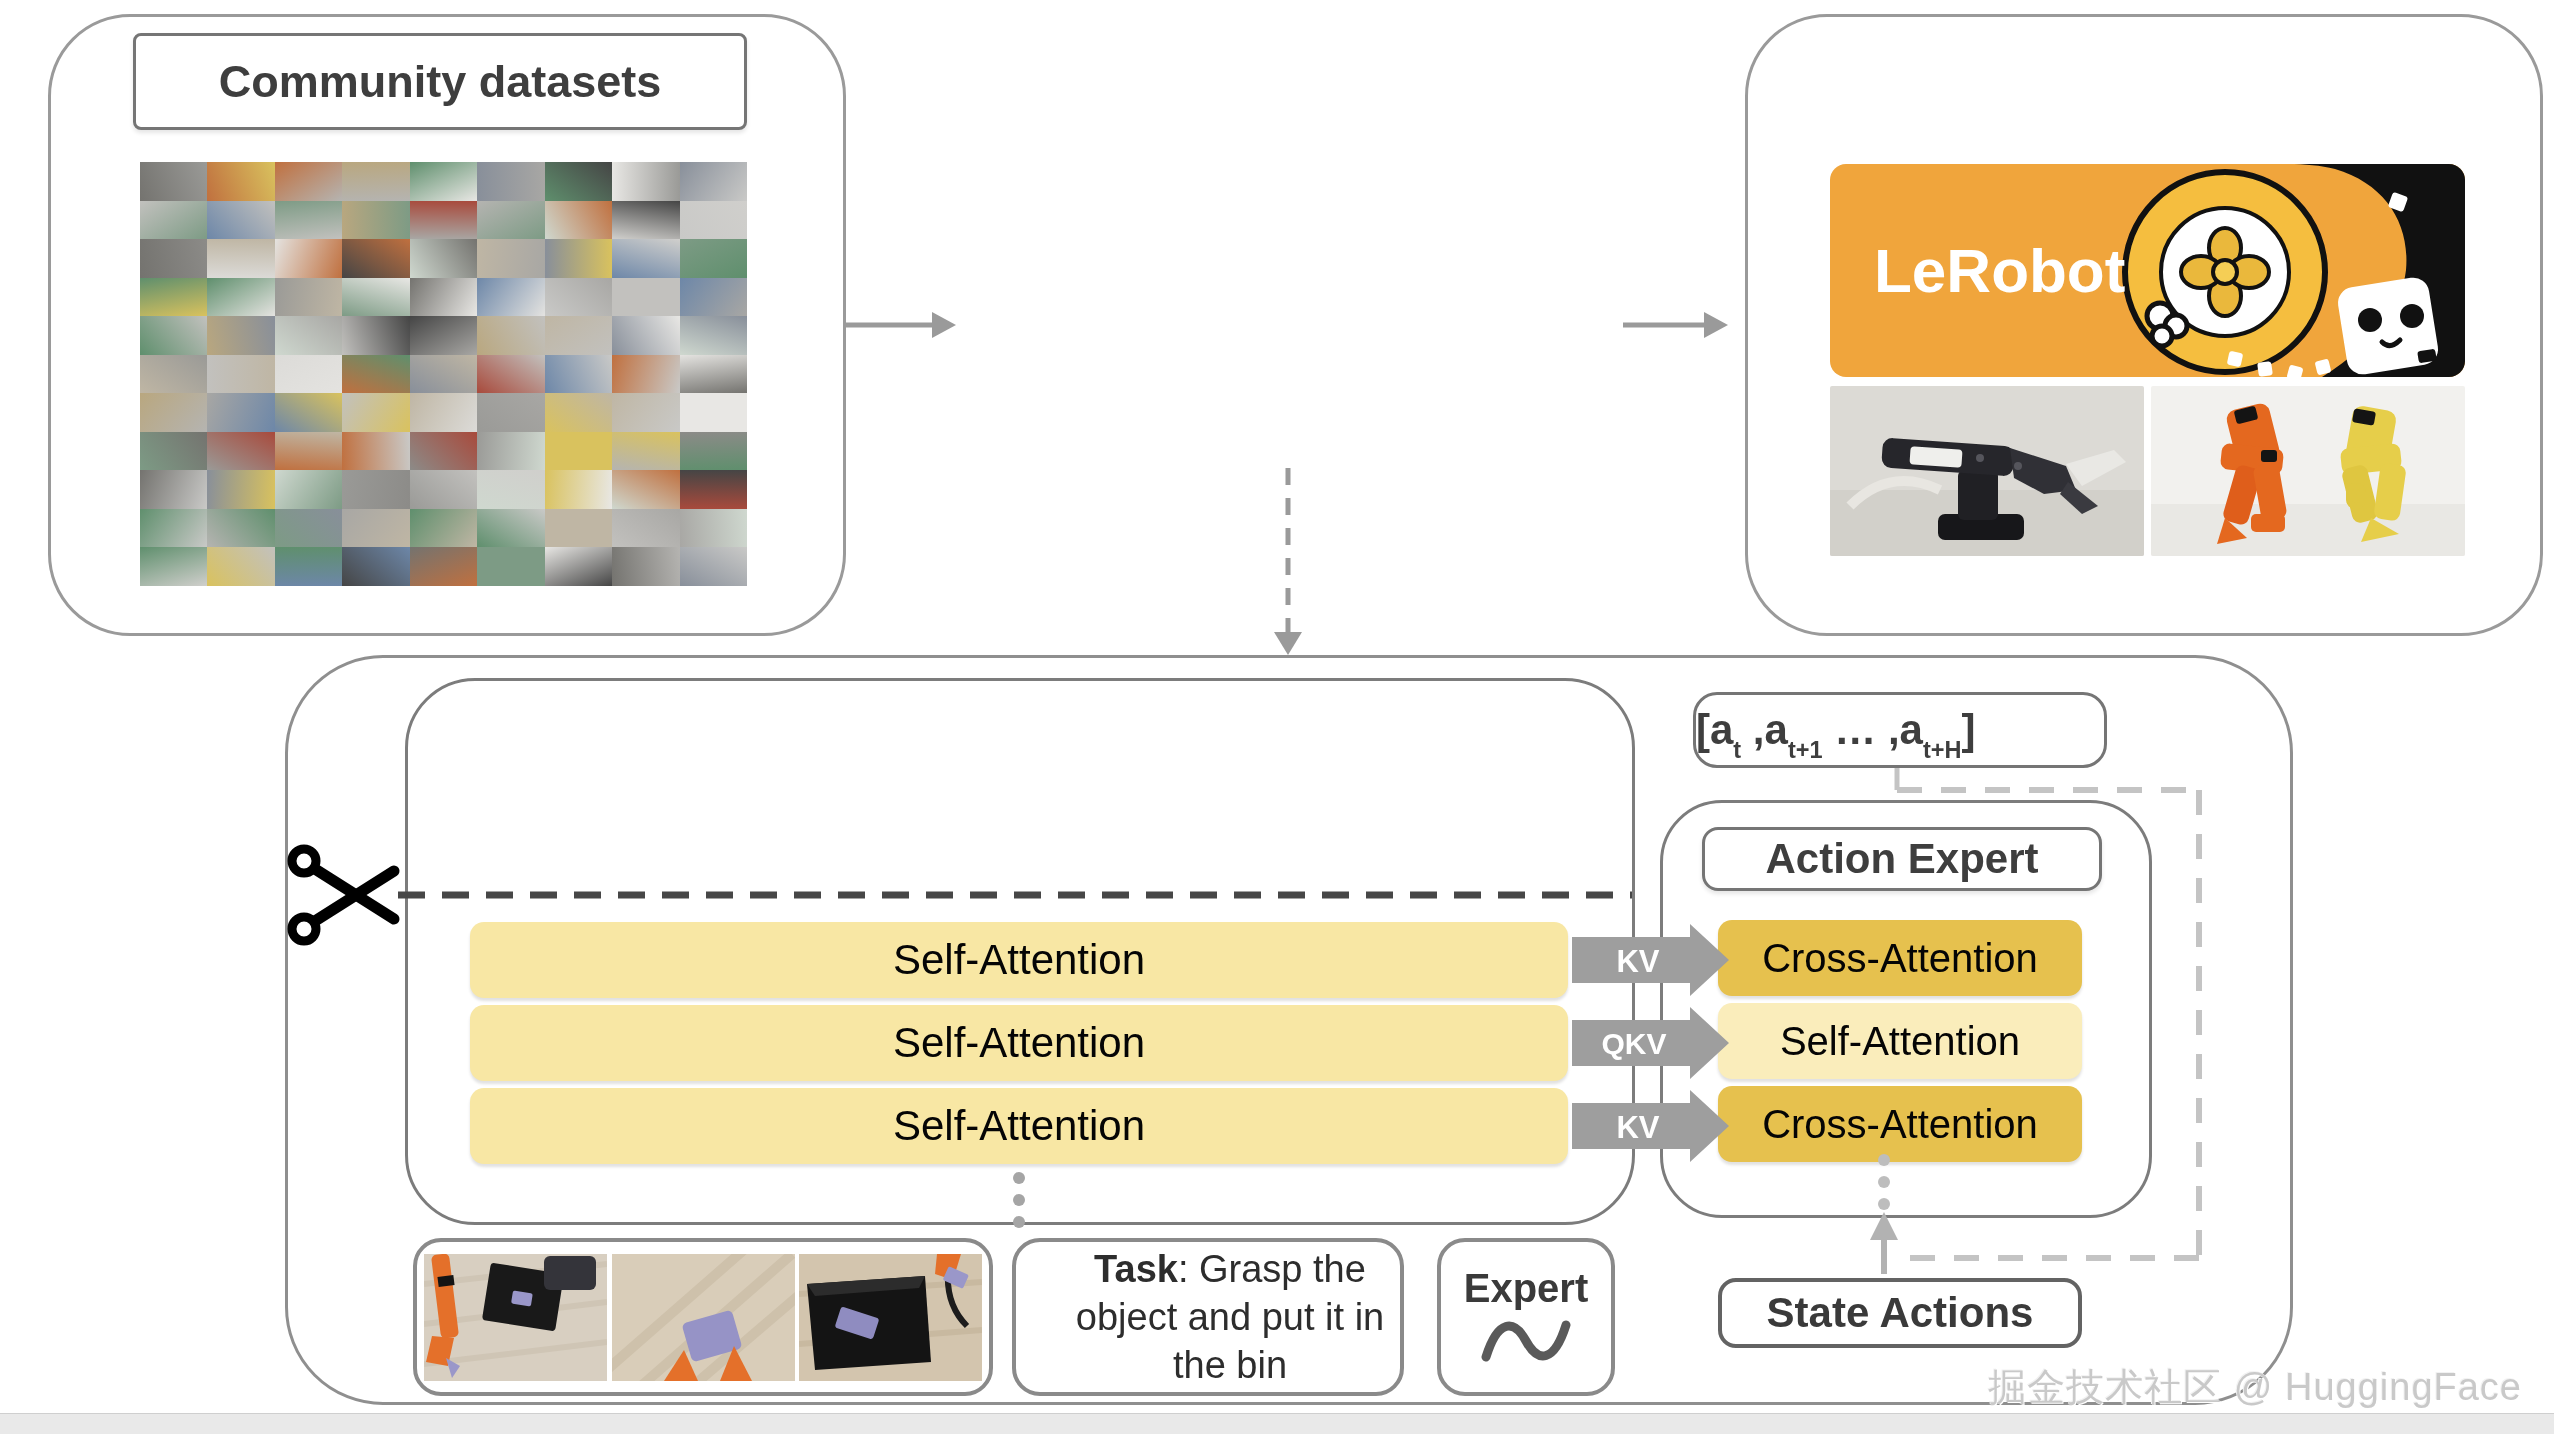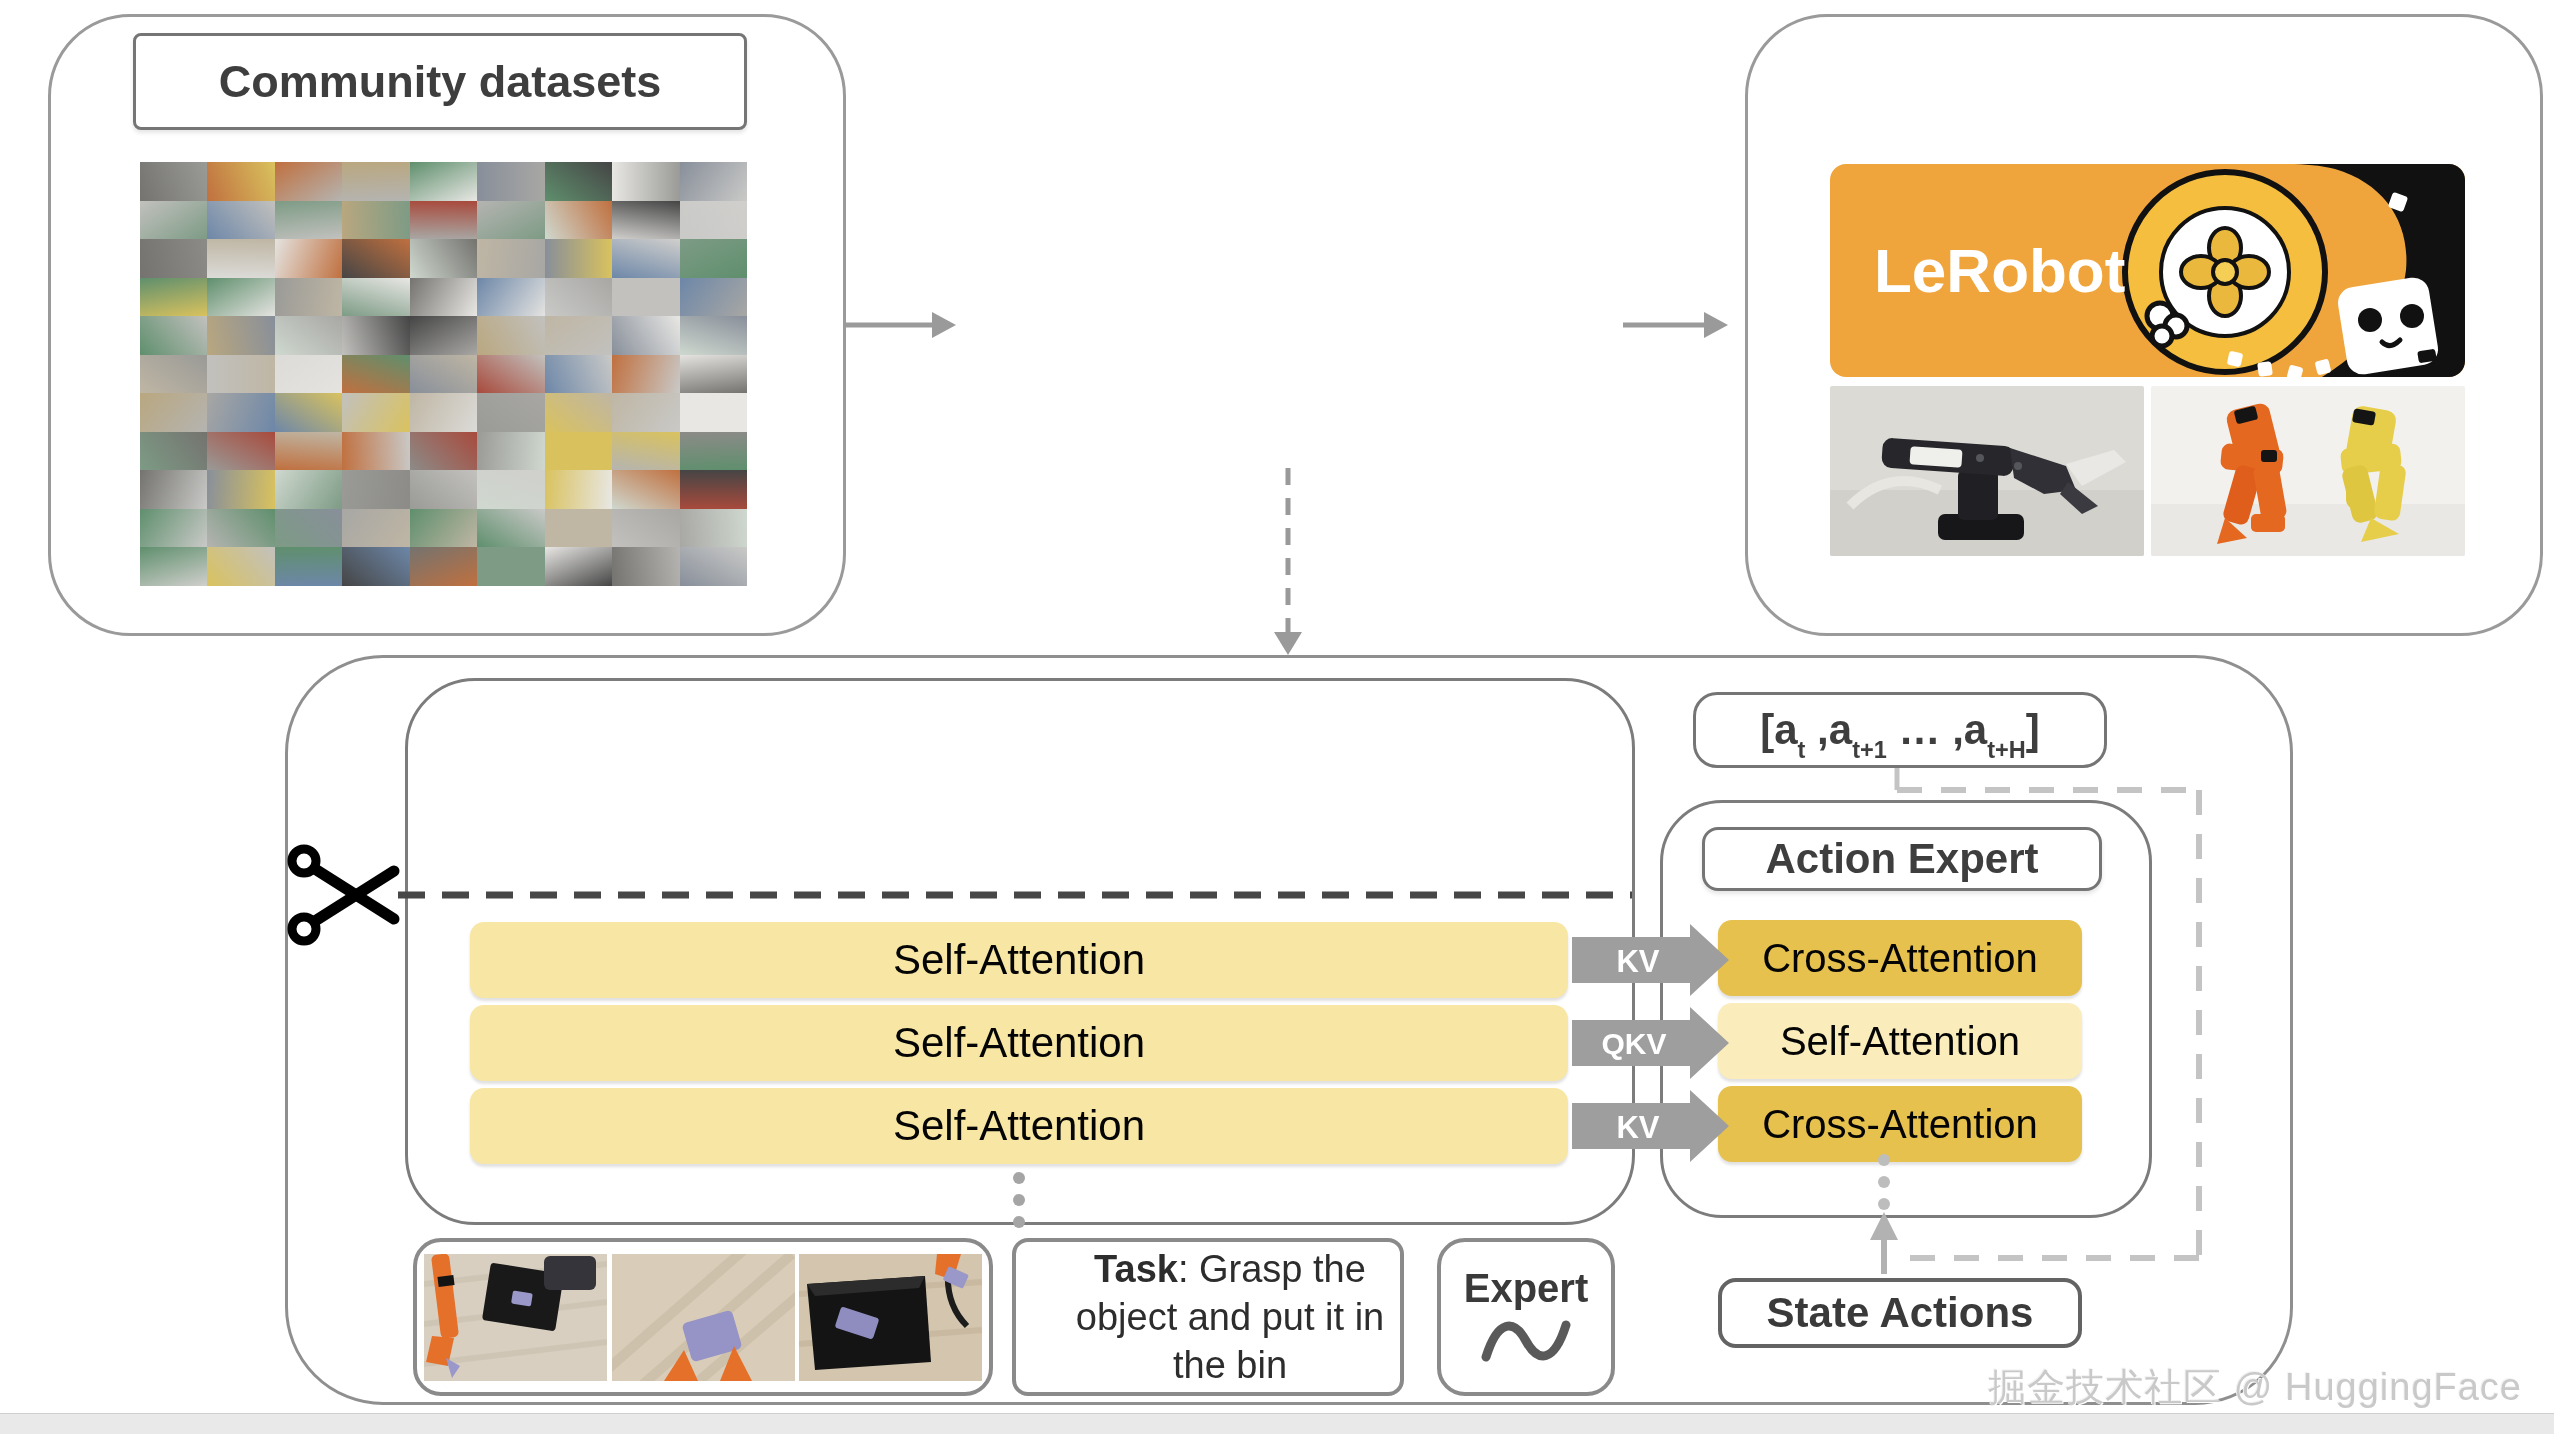--- a/index.html
+++ b/index.html
@@ -15,32 +15,32 @@
            display:flex;align-items:center;justify-content:center;
            font-size:82px;font-weight:bold;color:#ffffff;letter-spacing:1px;}
   .mosaic{position:absolute;left:140px;top:162px;width:607px;height:424px;display:grid;}
   .mosaic div{width:100%;height:100%;}
   .photo{position:absolute;overflow:hidden;border-radius:2px;}
   .camrow{position:absolute;left:413px;top:1238px;width:580px;height:158px;border:4px solid #8a8a8a;
           border-radius:28px;box-sizing:border-box;background:#fff;display:flex;align-items:center;
           justify-content:space-between;padding:0 7px;}
   .cam{width:183px;height:127px;overflow:hidden;position:relative;}
   .taskbox{position:absolute;left:1012px;top:1238px;width:392px;height:158px;border:4px solid #8a8a8a;
-           border-radius:16px;box-sizing:border-box;background:#fff;display:flex;align-items:center;justify-content:center;padding-left:44px;}
+           border-radius:28px;box-sizing:border-box;background:#fff;display:flex;align-items:center;justify-content:center;padding-left:44px;}
   .taskbox .tasktext{max-width:345px;text-align:center;font-size:38px;line-height:1.27;color:#2d2d2d;}
   .statebox{position:absolute;left:1437px;top:1238px;width:178px;height:158px;border:4px solid #8a8a8a;
             border-radius:28px;box-sizing:border-box;background:#fff;display:flex;flex-direction:column;
             align-items:center;justify-content:center;gap:2px;}
   .statebox .statelabel{font-size:40px;font-weight:bold;color:#3a3a3a;}
   .noisybox{position:absolute;left:1718px;top:1278px;width:364px;height:70px;border:4px solid #636363;
             border-radius:18px;box-sizing:border-box;background:#fff;display:flex;align-items:center;
             justify-content:center;font-size:42px;font-weight:bold;color:#3a3a3a;}
   .actionsout{position:absolute;left:1693px;top:692px;width:414px;height:76px;border:3px solid #757575;
               border-radius:24px;box-sizing:border-box;background:#fff;display:flex;align-items:center;
-              justify-content:center;font-size:42px;font-weight:bold;color:#3e3e3e;}
+              justify-content:flex-start;font-size:42px;font-weight:bold;color:#3e3e3e;}
   .actionsout sub{font-size:0.56em;font-weight:bold;position:relative;bottom:-0.18em;line-height:0;}
   .watermark{position:absolute;top:1362px;right:32px;font-size:38px;color:#c9c9c9;
              text-shadow:1px 1px 0 #ffffff,-1px -1px 0 #f2f2f2;letter-spacing:1px;}
   .bottomstrip{position:absolute;left:0;top:1413px;width:2554px;height:21px;background:#e9e9e9;border-top:1px solid #cfcfcf;}
   svg.overlay{position:absolute;left:0;top:0;pointer-events:none;}
   .lerobot-banner{position:absolute;left:1830px;top:164px;width:635px;height:213px;border-radius:16px;overflow:hidden;}
   .lerobot-label{position:absolute;left:44px;top:0;height:213px;display:flex;align-items:center;
                  font-size:62px;font-weight:bold;color:#ffffff;z-index:2;}
 </style>
 </head>

